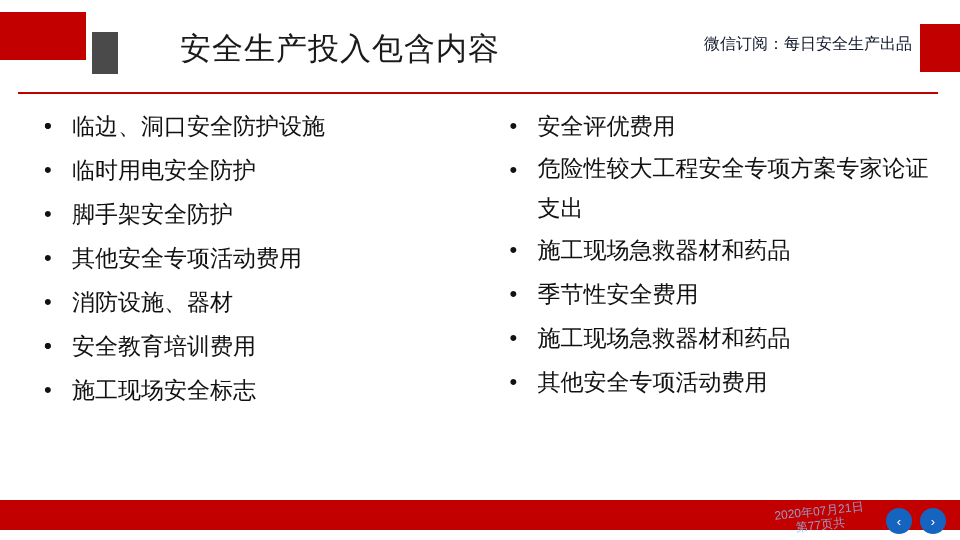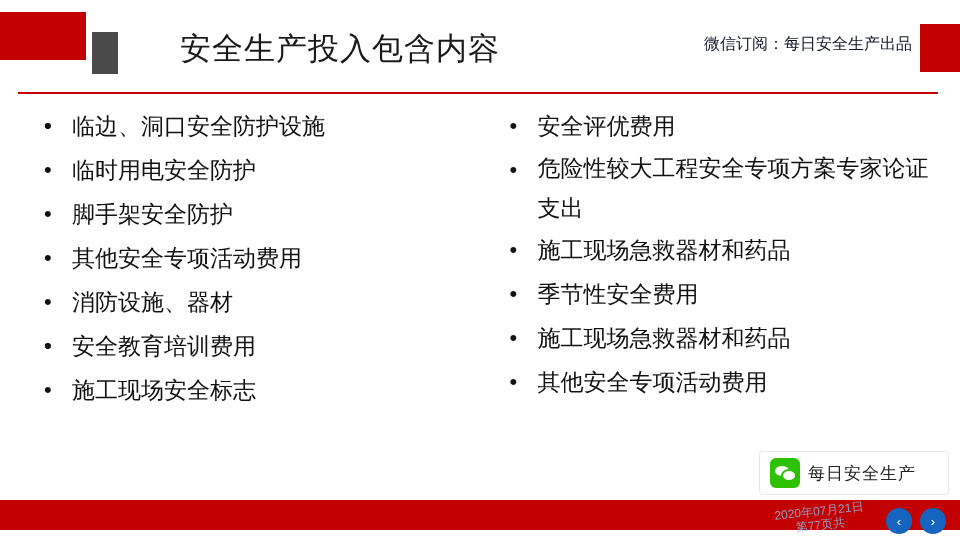--- a/index.html
+++ b/index.html
@@ -249,24 +249,20 @@
         <li><span class="dot">•</span><span>施工现场急救器材和药品</span></li>
         <li><span class="dot">•</span><span>其他安全专项活动费用</span></li>
       </ul>
     </div>
 
   </div>
 
   <div class="bottom-bar"></div>
   <div class="bottom-bar-white"></div>
 
-  <div class="wechat-card">
-    <div class="wechat-logo"></div>
-    <div class="wechat-name">每日安全生产</div>
-  </div>
 
   <div class="watermark">
     <div>2020年07月21日</div>
     <div>第77页共</div>
   </div>
 
   <div class="nav-buttons">
     <div class="nav-btn">‹</div>
     <div class="nav-btn">›</div>
   </div>

